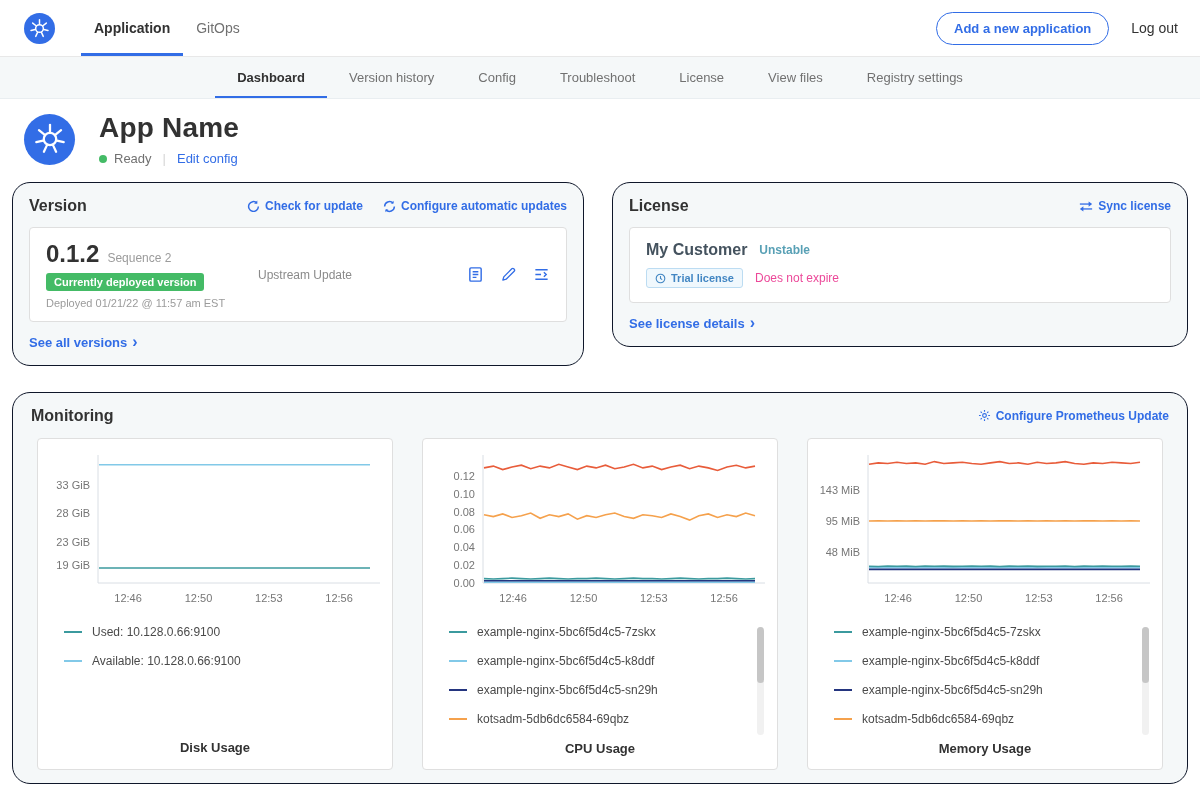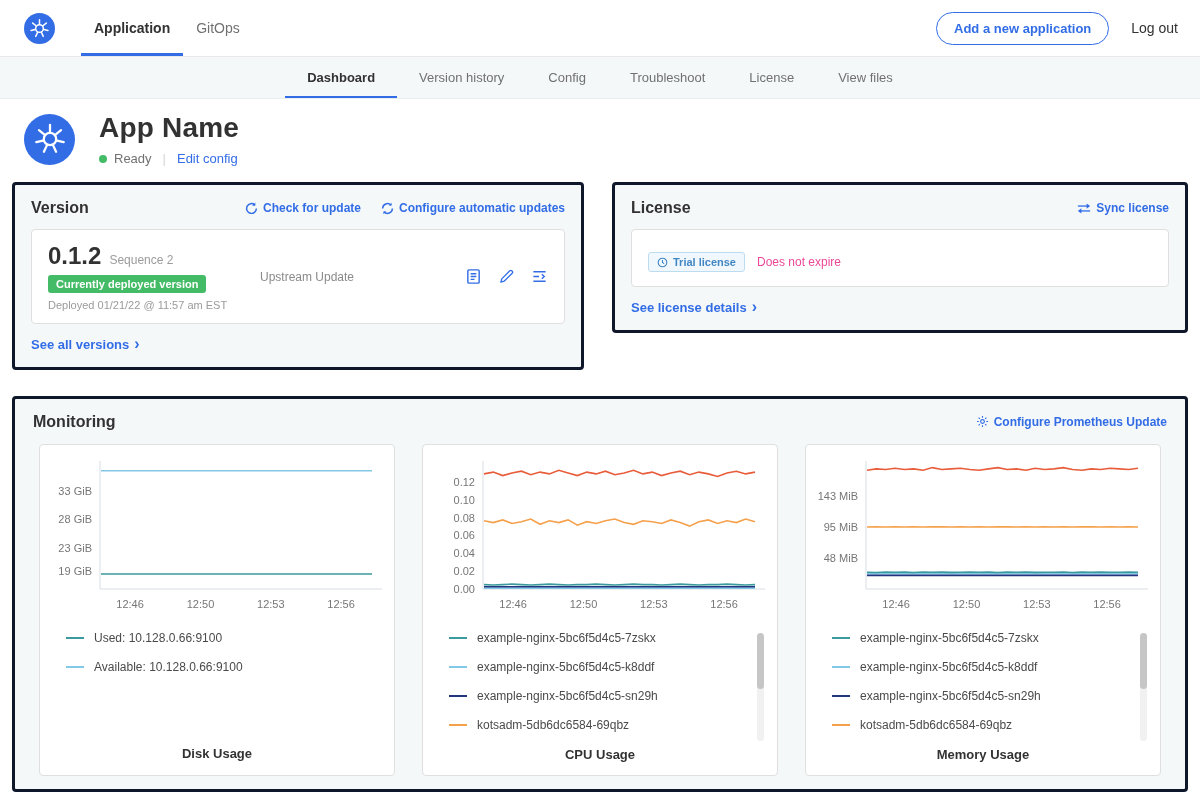--- a/index.html
+++ b/index.html
@@ -38,21 +38,21 @@
   .app-header{display:flex;align-items:center;gap:24px;padding:13px 24px 16px;}
   .app-logo{width:51px;height:51px;border-radius:50%;background:var(--c-accent);display:flex;align-items:center;justify-content:center;flex:none;}
   .app-info h1{margin:0 0 7px;font-size:28px;letter-spacing:.2px;}
   .status-row{display:flex;align-items:center;gap:7px;font-size:13px;color:#717171;}
   .status-dot{width:8px;height:8px;border-radius:50%;background:var(--c-status-green);}
   .divider{color:#d5d5d5;margin:0 4px;}
   .edit-config{color:var(--c-accent);}
 
   
   .cards-row{display:flex;gap:28px;padding:0 12px;align-items:flex-start;}
-  .card{background:#f5f8f9;border:3px solid #0f172a;border-radius:4px;padding:14px 16px;}
+  .card{background:#f5f8f9;border:1px solid #0f172a;border-radius:18px;padding:14px 16px;}
   .version-card{width:572px;}
   .license-card{width:576px;}
   .card-head{display:flex;align-items:center;}
   .card-title{font-size:16px;font-weight:700;}
   .card-links{margin-left:auto;display:flex;gap:20px;align-items:center;}
   .card-link{color:var(--c-accent);font-size:12px;font-weight:700;display:inline-flex;align-items:center;gap:5px;}
   .icon{display:inline-flex;align-items:center;color:var(--c-accent);}
 
   .inner-box{background:#fff;border:1px solid #dfdfdf;border-radius:4px;margin-top:12px;padding:12px 16px;}
   .version-inner{display:flex;align-items:center;}
@@ -124,20 +124,21 @@
   <div class="logout">Log out</div>
 </nav>
 
 <div class="subnav" id="subnav-tabs">
     <div class="subnav-tab active">Dashboard</div>
     <div class="subnav-tab">Version history</div>
     <div class="subnav-tab">Config</div>
     <div class="subnav-tab">Troubleshoot</div>
     <div class="subnav-tab">License</div>
     <div class="subnav-tab">View files</div>
+    <div class="subnav-tab">Registry settings</div>
   </div>
 
 <header class="app-header">
   <div class="app-logo">
     <svg width="34" height="34" viewBox="0 0 24 24">
       <g stroke="#fff" stroke-width="1.6" stroke-linecap="round">
         <circle cx="12" cy="12" r="4.4" fill="none"></circle>
         <line x1="12" y1="2" x2="12" y2="7.2"></line>
         <line x1="19.8" y1="5.8" x2="15.9" y2="8.9"></line>
         <line x1="21.7" y1="14.2" x2="16.9" y2="13.1"></line>
@@ -237,20 +238,24 @@
                 <path d="M15 8.8H4.5" stroke="currentColor" stroke-width="1.5" fill="none"></path>
                 <path d="M5 5.8l-4 3 4 3z" fill="currentColor"></path>
               </svg>
           </span>
           <span>Sync license</span>
         </a>
       </div>
     </div>
 
     <div class="inner-box license-inner">
+      <div class="lic-row1">
+        <span class="customer">My Customer</span>
+        <span class="channel">Unstable</span>
+      </div>
       <div class="lic-row2">
         <span class="trial-badge">
           <span class="icon">
             <svg width="11" height="11" viewBox="0 0 12 12">
                 <circle cx="6" cy="6" r="4.7" fill="none" stroke="currentColor" stroke-width="1.2"></circle>
                 <path d="M6 3.4V6l1.8 1.2" fill="none" stroke="currentColor" stroke-width="1.2"></path>
               </svg>
           </span>
           <span>Trial license</span>
         </span>

